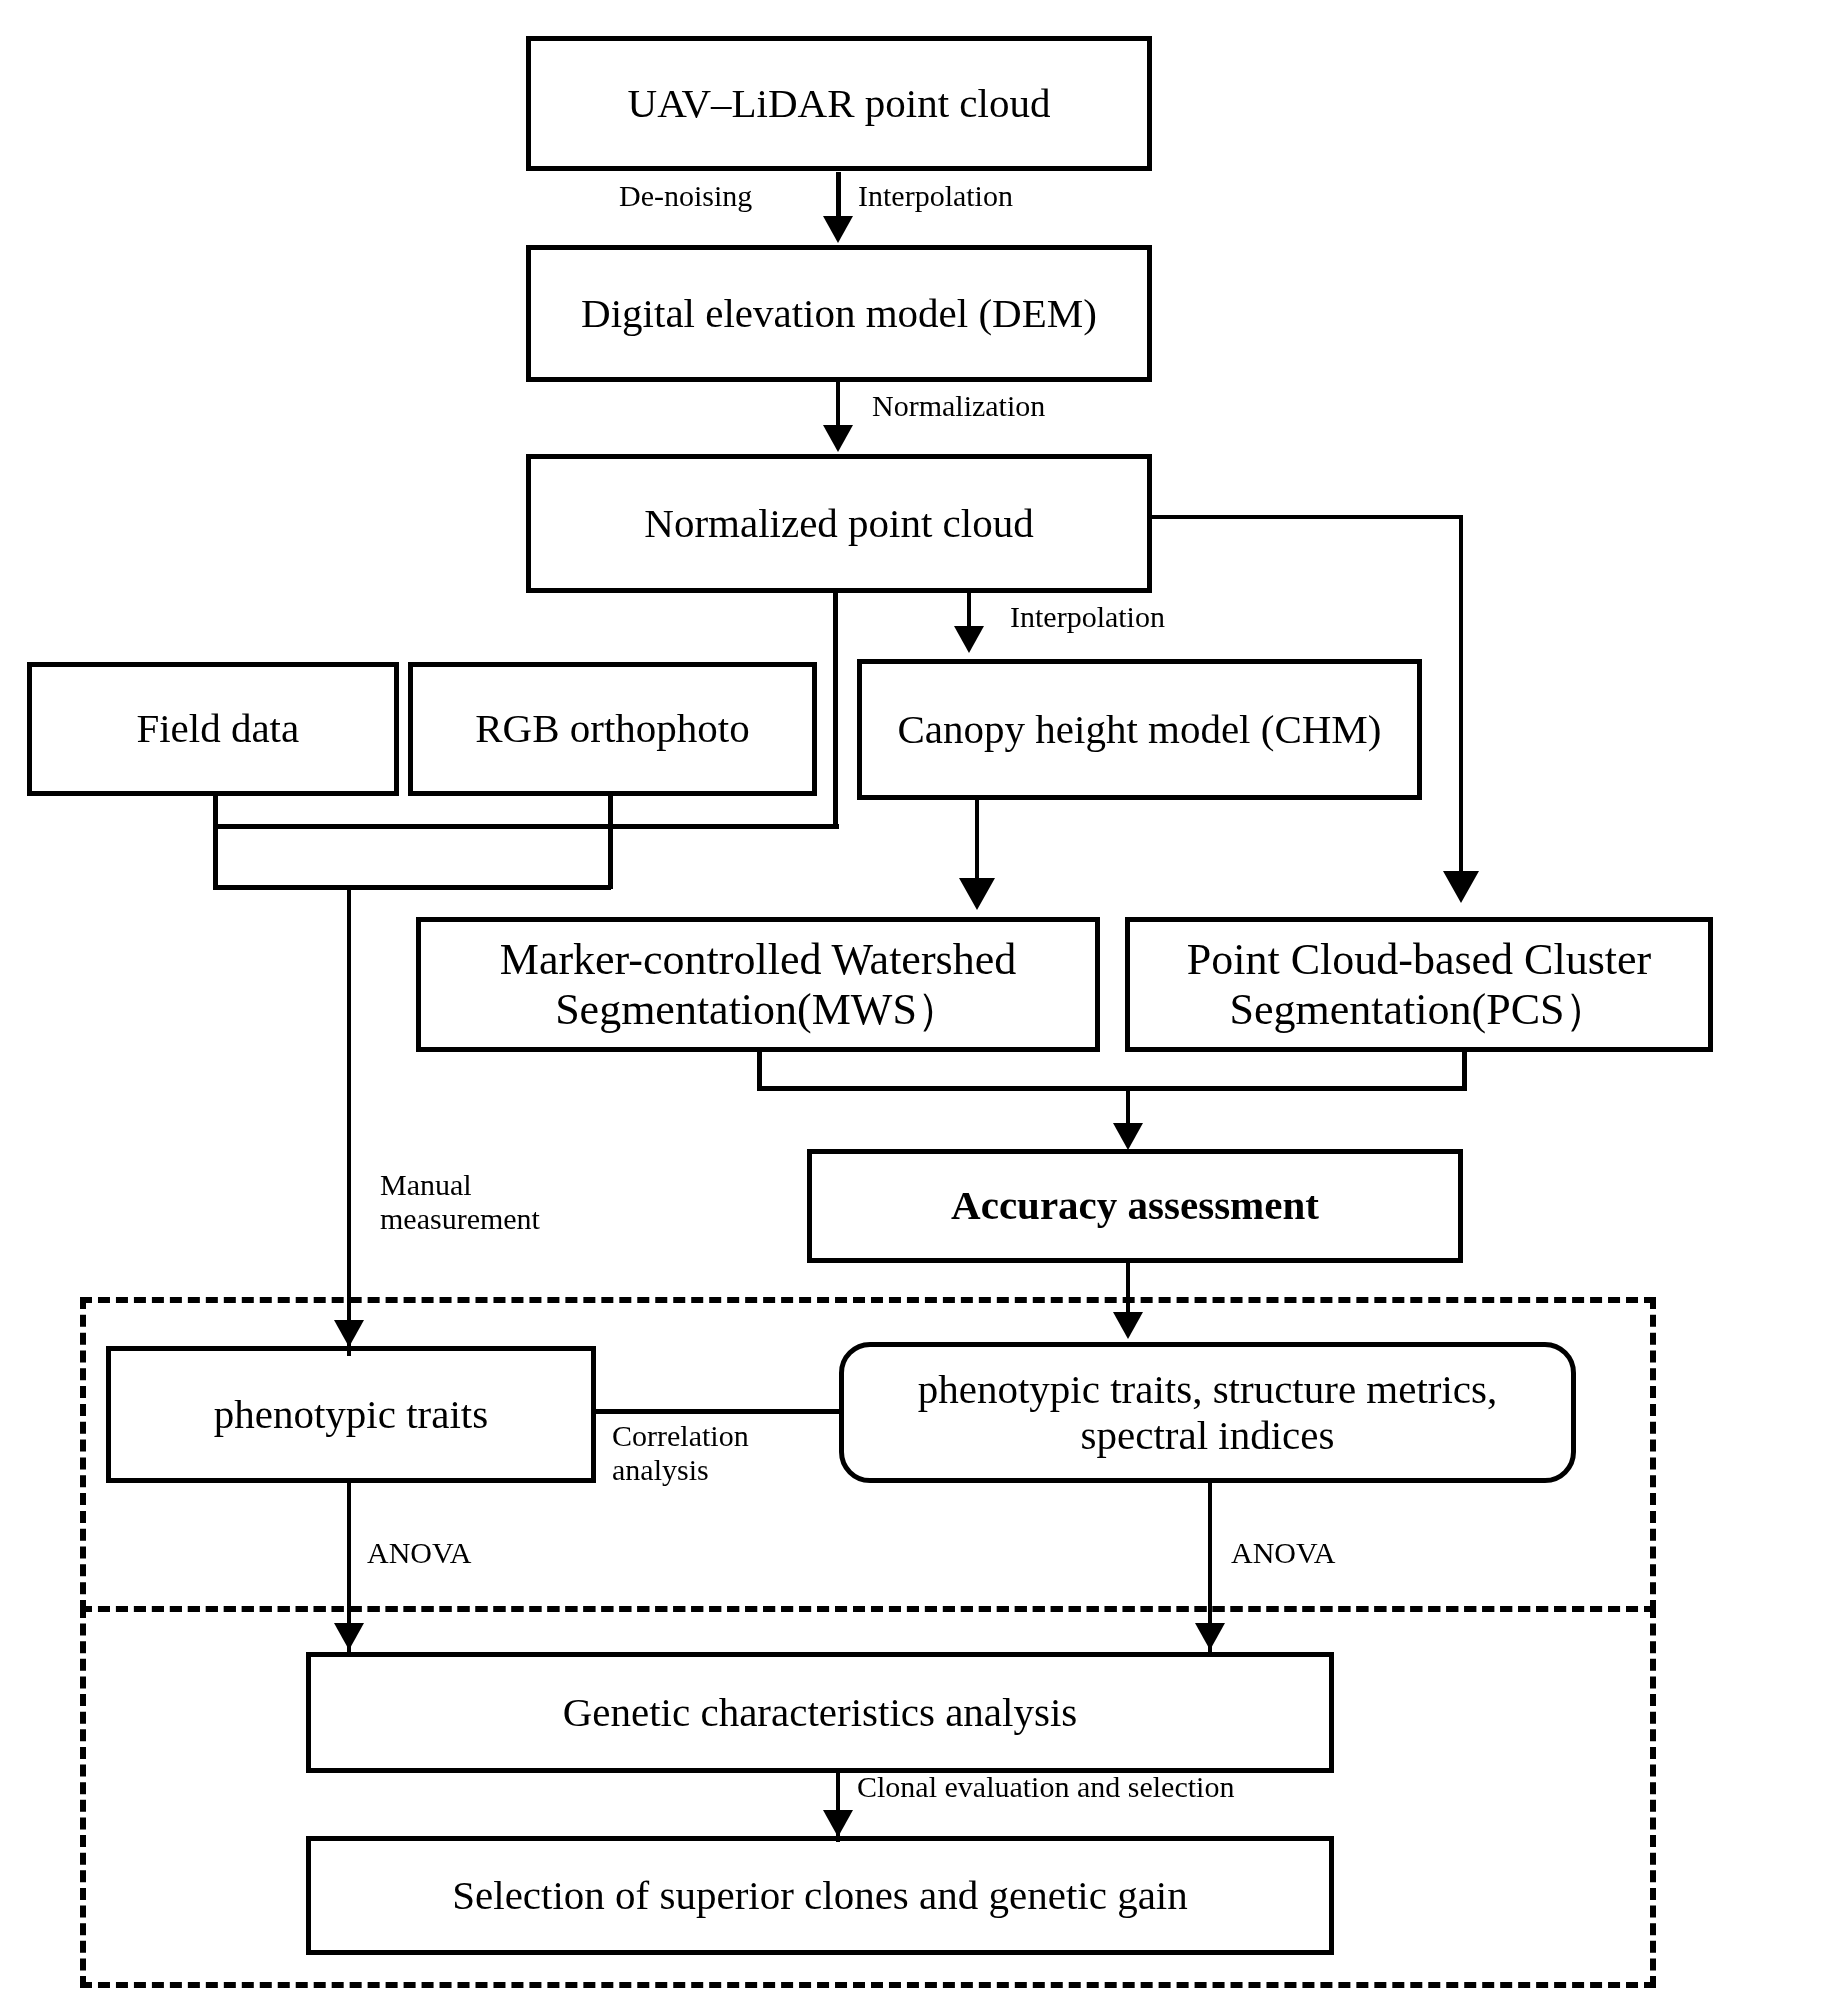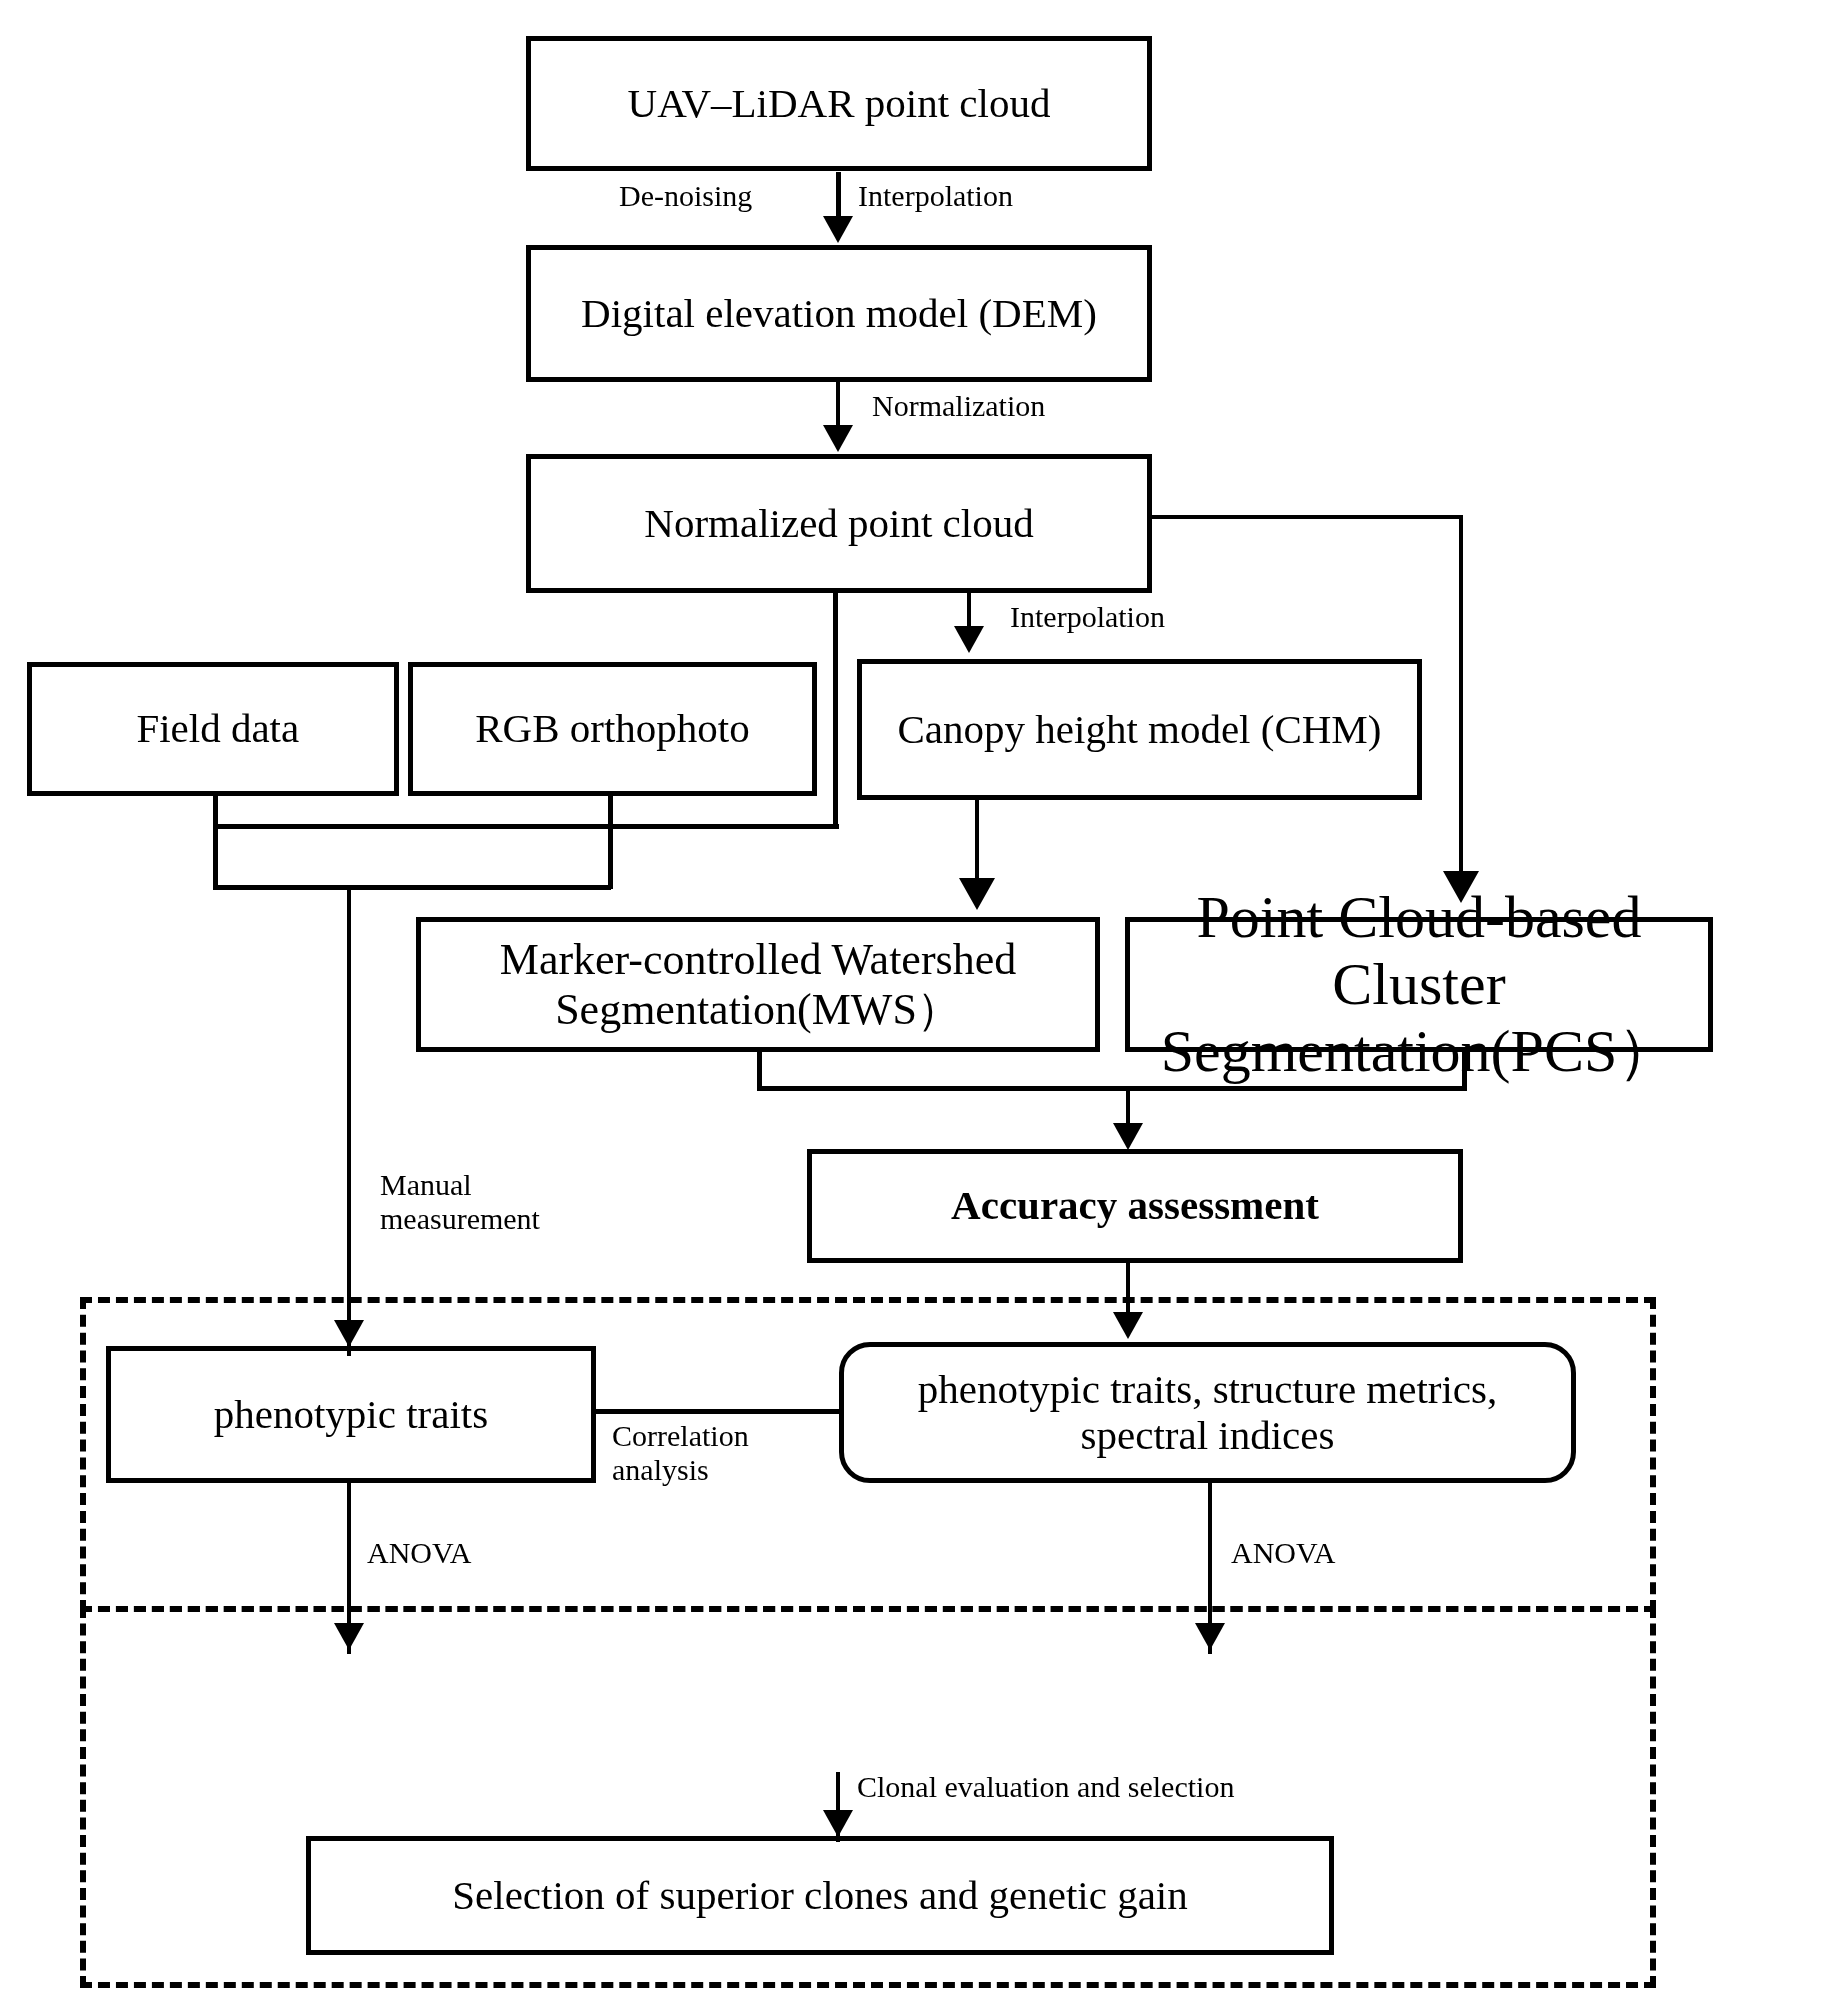--- a/index.html
+++ b/index.html
@@ -85,36 +85,39 @@
   </div>
 
   <div class="box" style="left:857px; top:659px; width:565px; height:141px;">
     <span>Canopy height model (CHM)</span>
   </div>
 
   <div class="box" style="left:416px; top:917px; width:684px; height:135px; font-size:44px;">
     <span>Marker-controlled Watershed Segmentation(MWS）</span>
   </div>
 
-  <div class="box" style="left:1125px; top:917px; width:588px; height:135px; font-size:60px;justify-content:center;">
+  <div class="box" style="left:1125px; top:917px; width:588px; height:135px; font-size:44px;justify-content:center;">
     <span>Point Cloud-based Cluster Segmentation(PCS）</span>
   </div>
 
   <div class="box" style="left:807px; top:1149px; width:656px; height:114px;font-weight:bold;">
     <span>Accuracy assessment</span>
   </div>
 
   <div class="box" style="left:106px; top:1346px; width:490px; height:137px;">
     <span>phenotypic traits</span>
   </div>
 
   <div class="box" style="left:839px; top:1342px; width:737px; height:141px;border-radius:31px;">
     <span>phenotypic traits, structure metrics, spectral indices</span>
   </div>
 
+  <div class="box" style="left:306px; top:1652px; width:1028px; height:121px;">
+    <span>Genetic characteristics analysis</span>
+  </div>
 
   <div class="box" style="left:306px; top:1836px; width:1028px; height:119px;">
     <span>Selection of superior clones and genetic gain</span>
   </div>
 
   <div class="vline thick" style="left:836px; top:172px; height:47px;"></div>
   <div class="arrowhead" style="left:823px; top:216px;"></div>
   <div class="elabel" style="left:619px; top:179px;">De-noising</div>
   <div class="elabel" style="left:858px; top:179px;">Interpolation</div>
 

